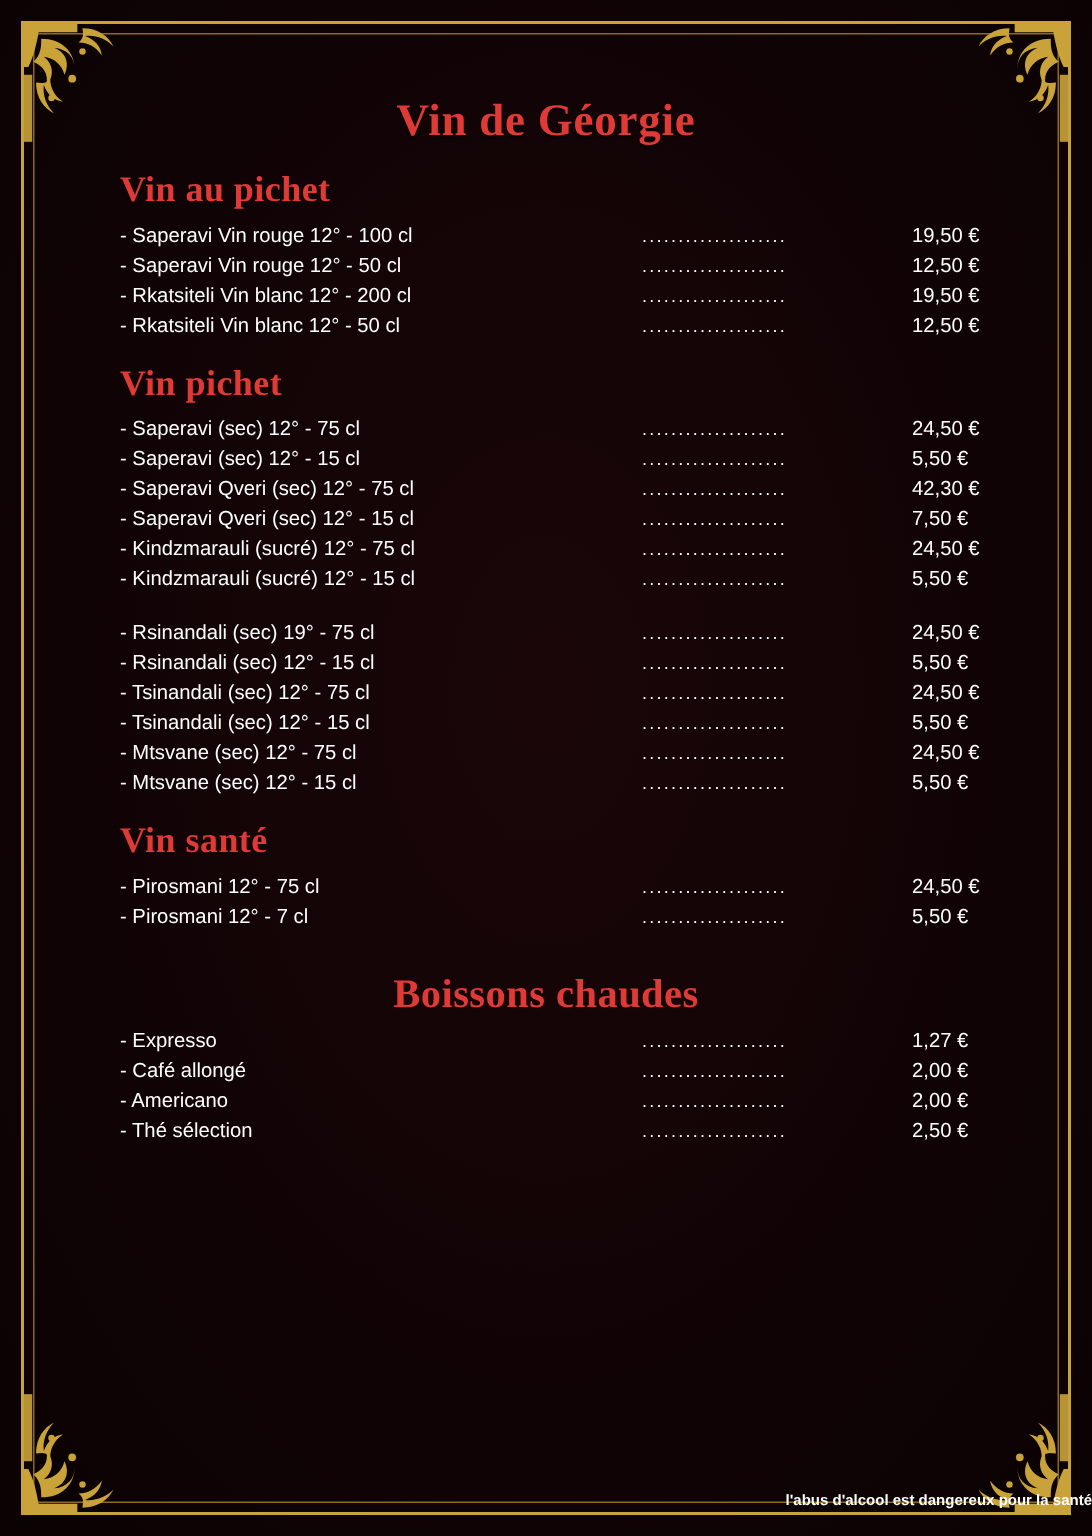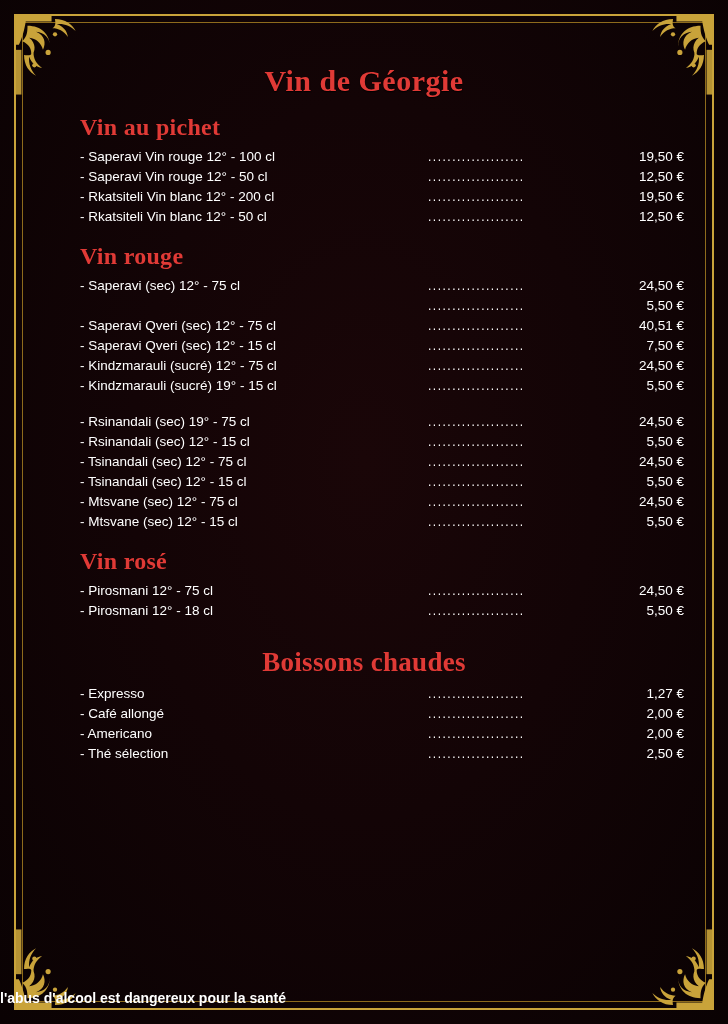--- a/index.html
+++ b/index.html
@@ -112,33 +112,32 @@
     font-size: 12px;
     letter-spacing: 1.5px;
     text-align: left;
   }
   .item .gap {
     flex: 0 0 60px;
   }
   .item .price {
     width: 76px;
     flex: 0 0 76px;
-    text-align: right;
     color: #ffffff;
     white-space: nowrap;
   }
 
   .footer {
     position: absolute;
     left: 0;
     right: 0;
     bottom: 18px;
-    text-align: left;
+    text-align: right;
     font-family: "Liberation Sans", sans-serif;
-    font-size: 14px;
+    font-size: 10px;
     color: #ffffff;
     font-weight: bold;
   }
 </style>
 </head>
 <body>
 
 <div class="page">
 
   <div class="frame-outer"></div>
@@ -231,58 +230,59 @@
             <li class="item">
               <span class="name">- Rkatsiteli Vin blanc 12° - 50 cl</span>
               <span class="spacer"></span>
               <span class="dots">....................</span>
               <span class="gap"></span>
               <span class="price">12,50 €</span>
             </li>
           </ul>
         </div>
         <div class="section">
-          <h2 class="section-title">Vin rouge</h2>
+          <h2 class="section-title">Vin pichet</h2>
           <ul class="items">
             <li class="item">
               <span class="name">- Saperavi (sec) 12° - 75 cl</span>
               <span class="spacer"></span>
               <span class="dots">....................</span>
               <span class="gap"></span>
               <span class="price">24,50 €</span>
             </li>
             <li class="item">
+              <span class="name">- Saperavi (sec) 12° - 15 cl</span>
               <span class="spacer"></span>
               <span class="dots">....................</span>
               <span class="gap"></span>
               <span class="price">5,50 €</span>
             </li>
             <li class="item">
               <span class="name">- Saperavi Qveri (sec) 12° - 75 cl</span>
               <span class="spacer"></span>
               <span class="dots">....................</span>
               <span class="gap"></span>
-              <span class="price">40,51 €</span>
+              <span class="price">42,30 €</span>
             </li>
             <li class="item">
               <span class="name">- Saperavi Qveri (sec) 12° - 15 cl</span>
               <span class="spacer"></span>
               <span class="dots">....................</span>
               <span class="gap"></span>
               <span class="price">7,50 €</span>
             </li>
             <li class="item">
               <span class="name">- Kindzmarauli (sucré) 12° - 75 cl</span>
               <span class="spacer"></span>
               <span class="dots">....................</span>
               <span class="gap"></span>
               <span class="price">24,50 €</span>
             </li>
             <li class="item">
-              <span class="name">- Kindzmarauli (sucré) 19° - 15 cl</span>
+              <span class="name">- Kindzmarauli (sucré) 12° - 15 cl</span>
               <span class="spacer"></span>
               <span class="dots">....................</span>
               <span class="gap"></span>
               <span class="price">5,50 €</span>
             </li>
           </ul>
         </div>
         <div class="section">
           <ul class="items">
             <li class="item">
@@ -323,31 +323,31 @@
             <li class="item">
               <span class="name">- Mtsvane (sec) 12° - 15 cl</span>
               <span class="spacer"></span>
               <span class="dots">....................</span>
               <span class="gap"></span>
               <span class="price">5,50 €</span>
             </li>
           </ul>
         </div>
         <div class="section">
-          <h2 class="section-title">Vin rosé</h2>
+          <h2 class="section-title">Vin santé</h2>
           <ul class="items">
             <li class="item">
               <span class="name">- Pirosmani 12° - 75 cl</span>
               <span class="spacer"></span>
               <span class="dots">....................</span>
               <span class="gap"></span>
               <span class="price">24,50 €</span>
             </li>
             <li class="item">
-              <span class="name">- Pirosmani 12° - 18 cl</span>
+              <span class="name">- Pirosmani 12° - 7 cl</span>
               <span class="spacer"></span>
               <span class="dots">....................</span>
               <span class="gap"></span>
               <span class="price">5,50 €</span>
             </li>
           </ul>
         </div>
         <div class="section">
           <h2 class="section-title center">Boissons chaudes</h2>
           <ul class="items">

